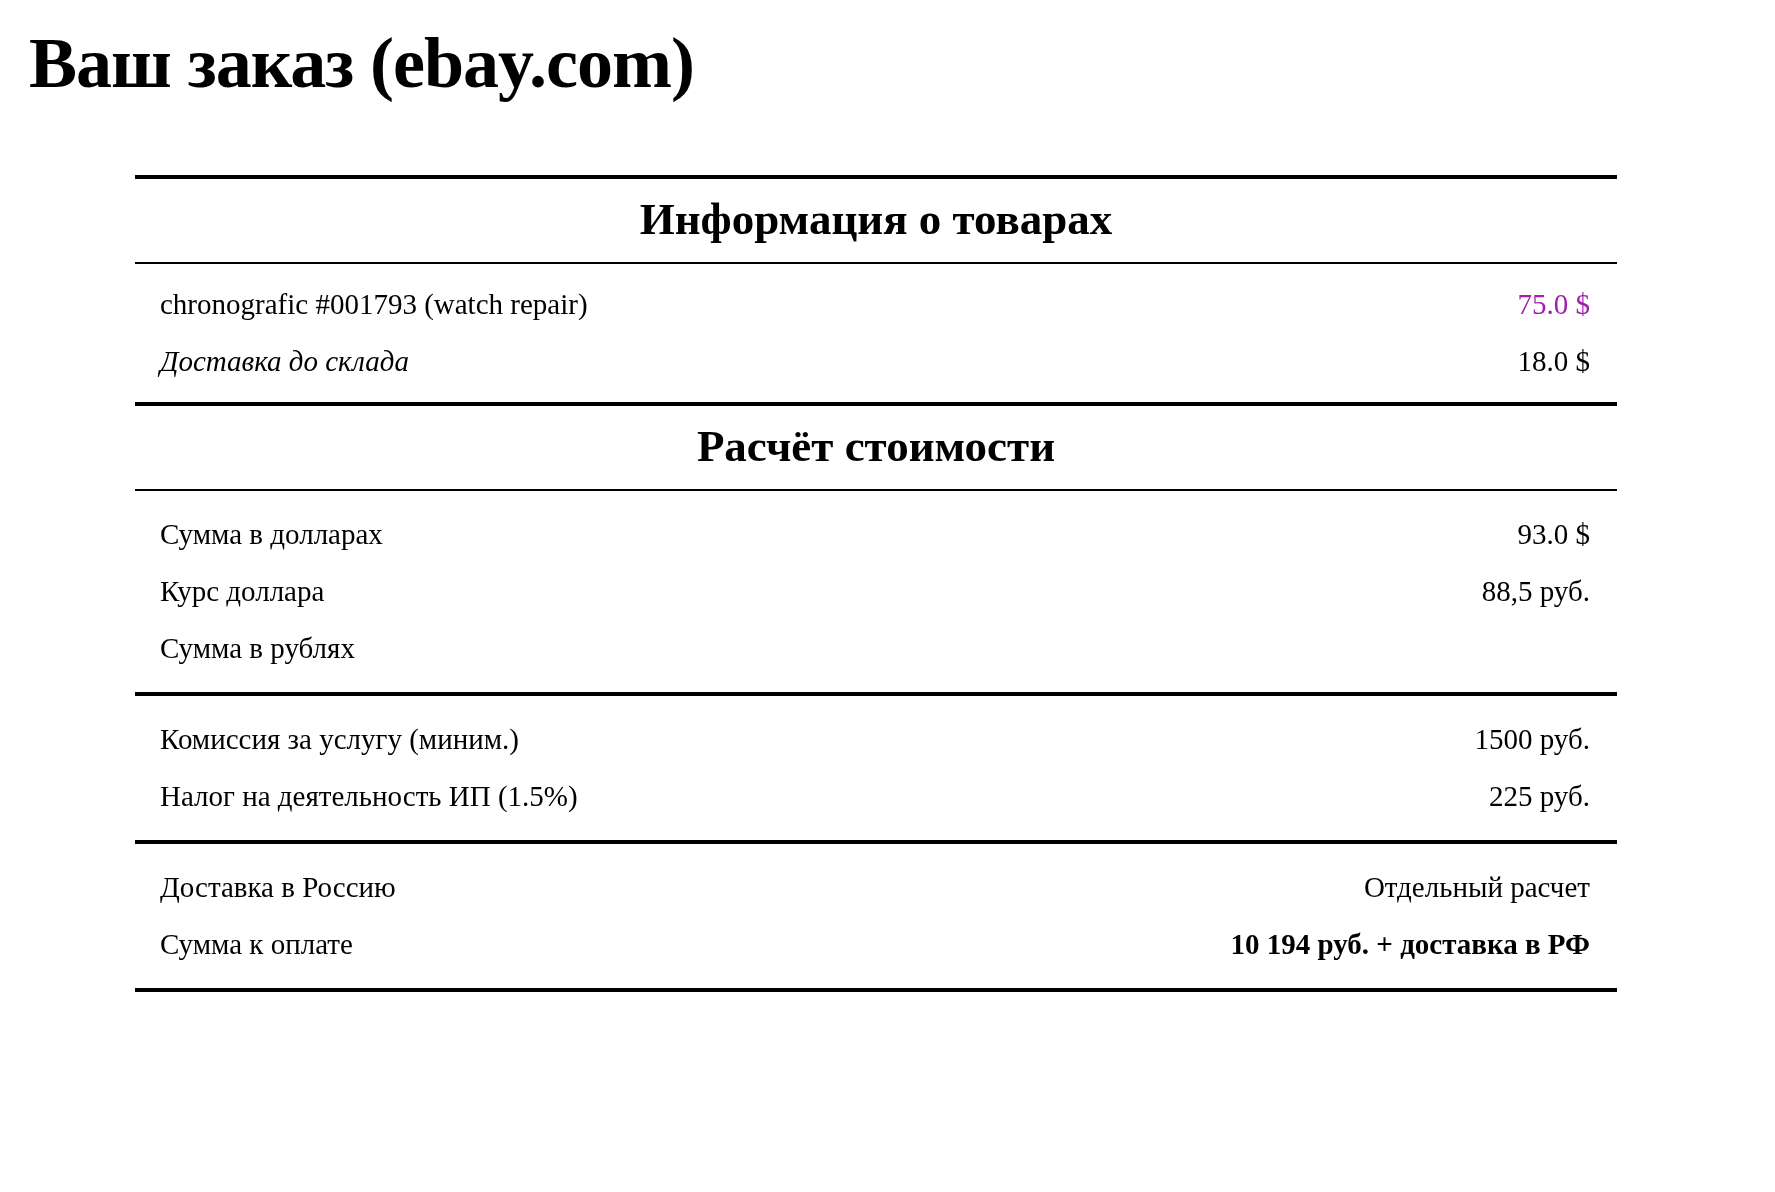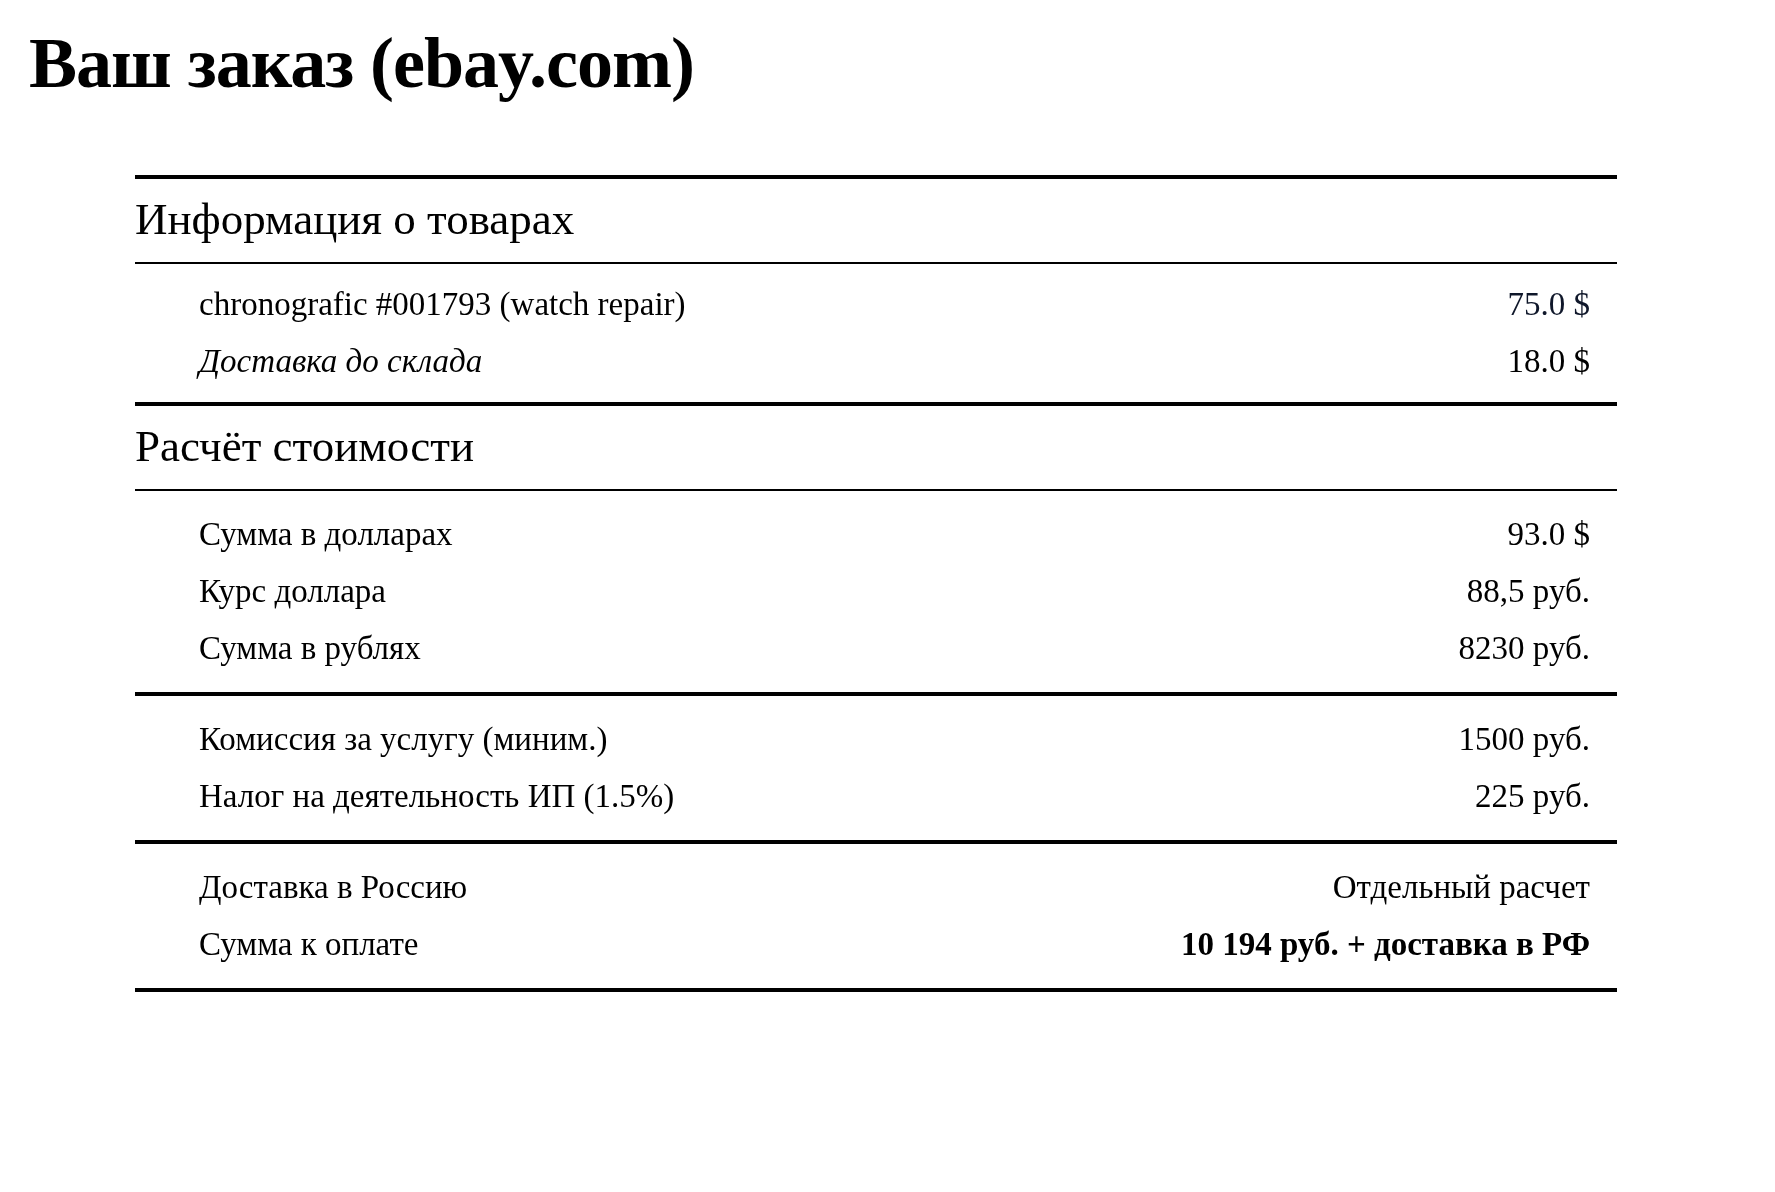--- a/index.html
+++ b/index.html
@@ -43,42 +43,42 @@
   }
   .rule-thin {
     height: 0;
     border: 0;
     border-top: 2px solid #000000;
     margin: 0;
   }
 
   .section-header {
     font-size: 45px;
-    font-weight: normal;
+    font-weight: bold;
     line-height: 49px;
+    text-align: center;
     padding: 16px 0 18px 0;
     white-space: nowrap;
   }
 
   .rows {
     padding: 15px 27px 15px 25px;
   }
   .rows.products-rows {
     padding-top: 12px;
     padding-bottom: 12px;
   }
 
   .row {
     display: flex;
     justify-content: space-between;
     align-items: baseline;
-    font-size: 33px;
+    font-size: 29px;
     line-height: 57px;
     white-space: nowrap;
-    margin-left: 39px;
   }
   .row .label {
     text-align: left;
   }
   .row .value {
     text-align: right;
     padding-left: 40px;
   }
 
   .italic { font-style: italic; }
@@ -93,21 +93,21 @@
 
   <div class="rule-thick"></div>
 
   <div class="section-header">Информация о товарах</div>
 
   <div class="rule-thin"></div>
 
   <div class="rows products-rows">
     <div class="row">
       <span class="label">chronografic #001793 (watch repair)</span>
-      <span class="value" style="color: #0f172a;">75.0 $</span>
+      <span class="value" style="color: #a21caf;">75.0 $</span>
     </div>
     <div class="row">
       <span class="label italic">Доставка до склада</span>
       <span class="value">18.0 $</span>
     </div>
   </div>
 
   <div class="rule-thick"></div>
 
   <div class="section-header">Расчёт стоимости</div>
@@ -118,21 +118,20 @@
     <div class="row">
       <span class="label">Сумма в долларах</span>
       <span class="value">93.0 $</span>
     </div>
     <div class="row">
       <span class="label">Курс доллара</span>
       <span class="value">88,5 руб.</span>
     </div>
     <div class="row">
       <span class="label">Сумма в рублях</span>
-      <span class="value">8230 руб.</span>
     </div>
   </div>
 
   <div class="rule-thick"></div>
 
   <div class="rows">
     <div class="row">
       <span class="label">Комиссия за услугу (миним.)</span>
       <span class="value">1500 руб.</span>
     </div>

